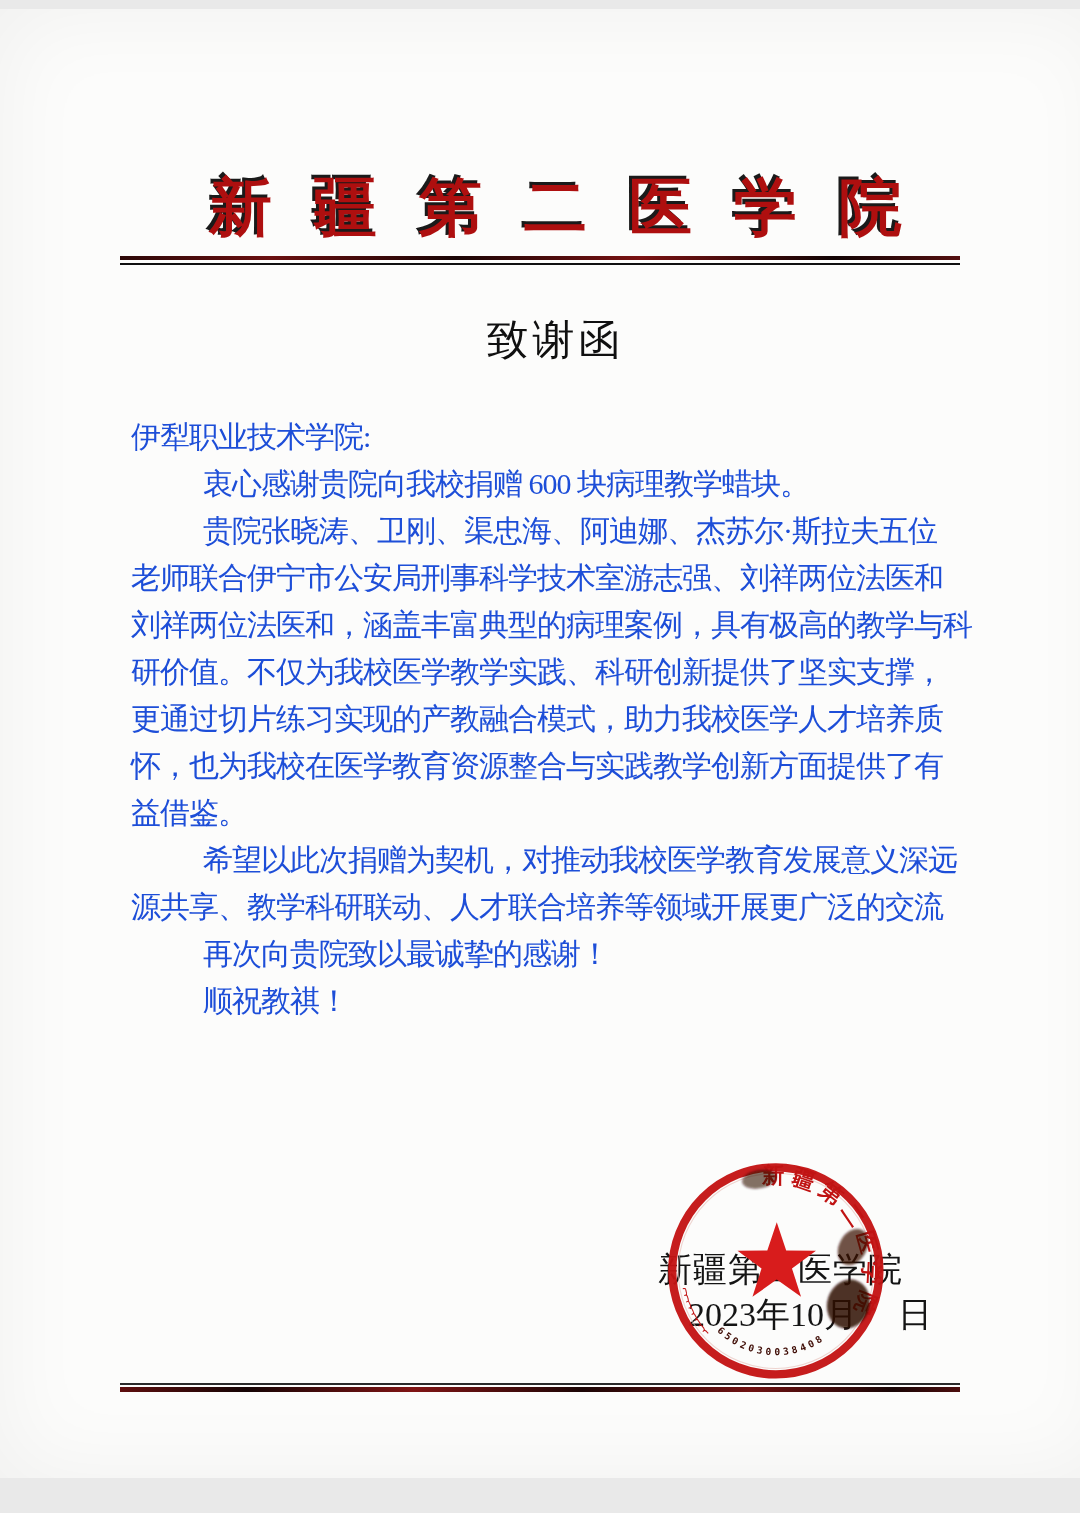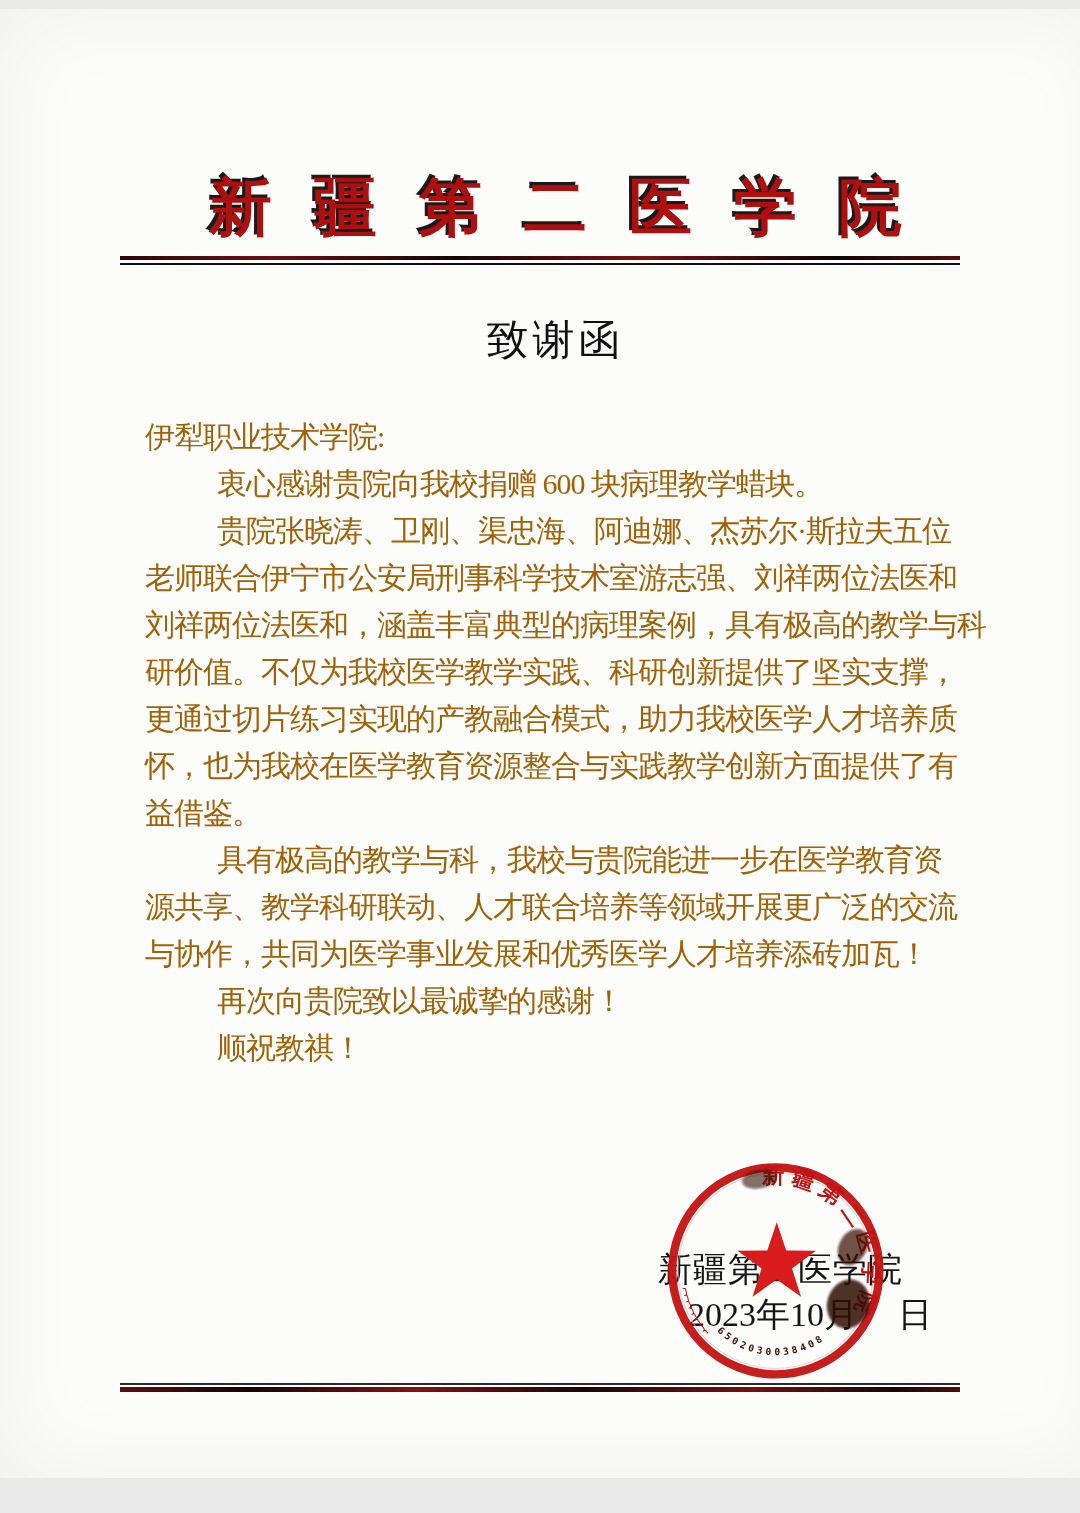--- a/index.html
+++ b/index.html
@@ -29,22 +29,22 @@
   .head-rule .r2{height:2px;background:#101010;margin-top:3px;}
   
   .letter-title{
     position:absolute;top:303px;left:0;right:0;
     text-align:center;
     font-size:42px;font-weight:normal;color:#101010;
     letter-spacing:4px;
   }
   
   .body-text{
-    position:absolute;top:404px;left:145px;width:800px;
-    color:#a16207;
+    position:absolute;top:404px;left:131px;width:800px;
+    color:#1d4ed8;
   }
   .line{
     height:47px;line-height:47px;
     font-size:30px;letter-spacing:-1px;
     white-space:nowrap;
   }
   .line.indent{padding-left:72px;}
   
   .sig-org{
     position:absolute;top:1238px;left:658px;
@@ -96,25 +96,24 @@
       <div class="line">研价值。不仅为我校医学教学实践、科研创新提供了坚实支撑，</div>
 
       <div class="line">更通过切片练习实现的产教融合模式，助力我校医学人才培养质</div>
 
 
 
       <div class="line">怀，也为我校在医学教育资源整合与实践教学创新方面提供了有</div>
 
       <div class="line">益借鉴。</div>
 
-      <div class="line indent">具有极高的教学与科，我校与贵院能进一步在医学教育资</div>
+      <div class="line indent">希望以此次捐赠为契机，对推动我校医学教育发展意义深远</div>
 
       <div class="line">源共享、教学科研联动、人才联合培养等领域开展更广泛的交流</div>
 
-      <div class="line">与协作，共同为医学事业发展和优秀医学人才培养添砖加瓦！</div>
 
       <div class="line indent">再次向贵院致以最诚挚的感谢！</div>
 
       <div class="line indent">顺祝教祺！</div>
     </div>
 
   <div class="sig-org">新疆第二医学院</div>
   <div class="sig-date">
     <span>2023年10月</span><span class="day-gap"></span><span>日</span>
   </div>

